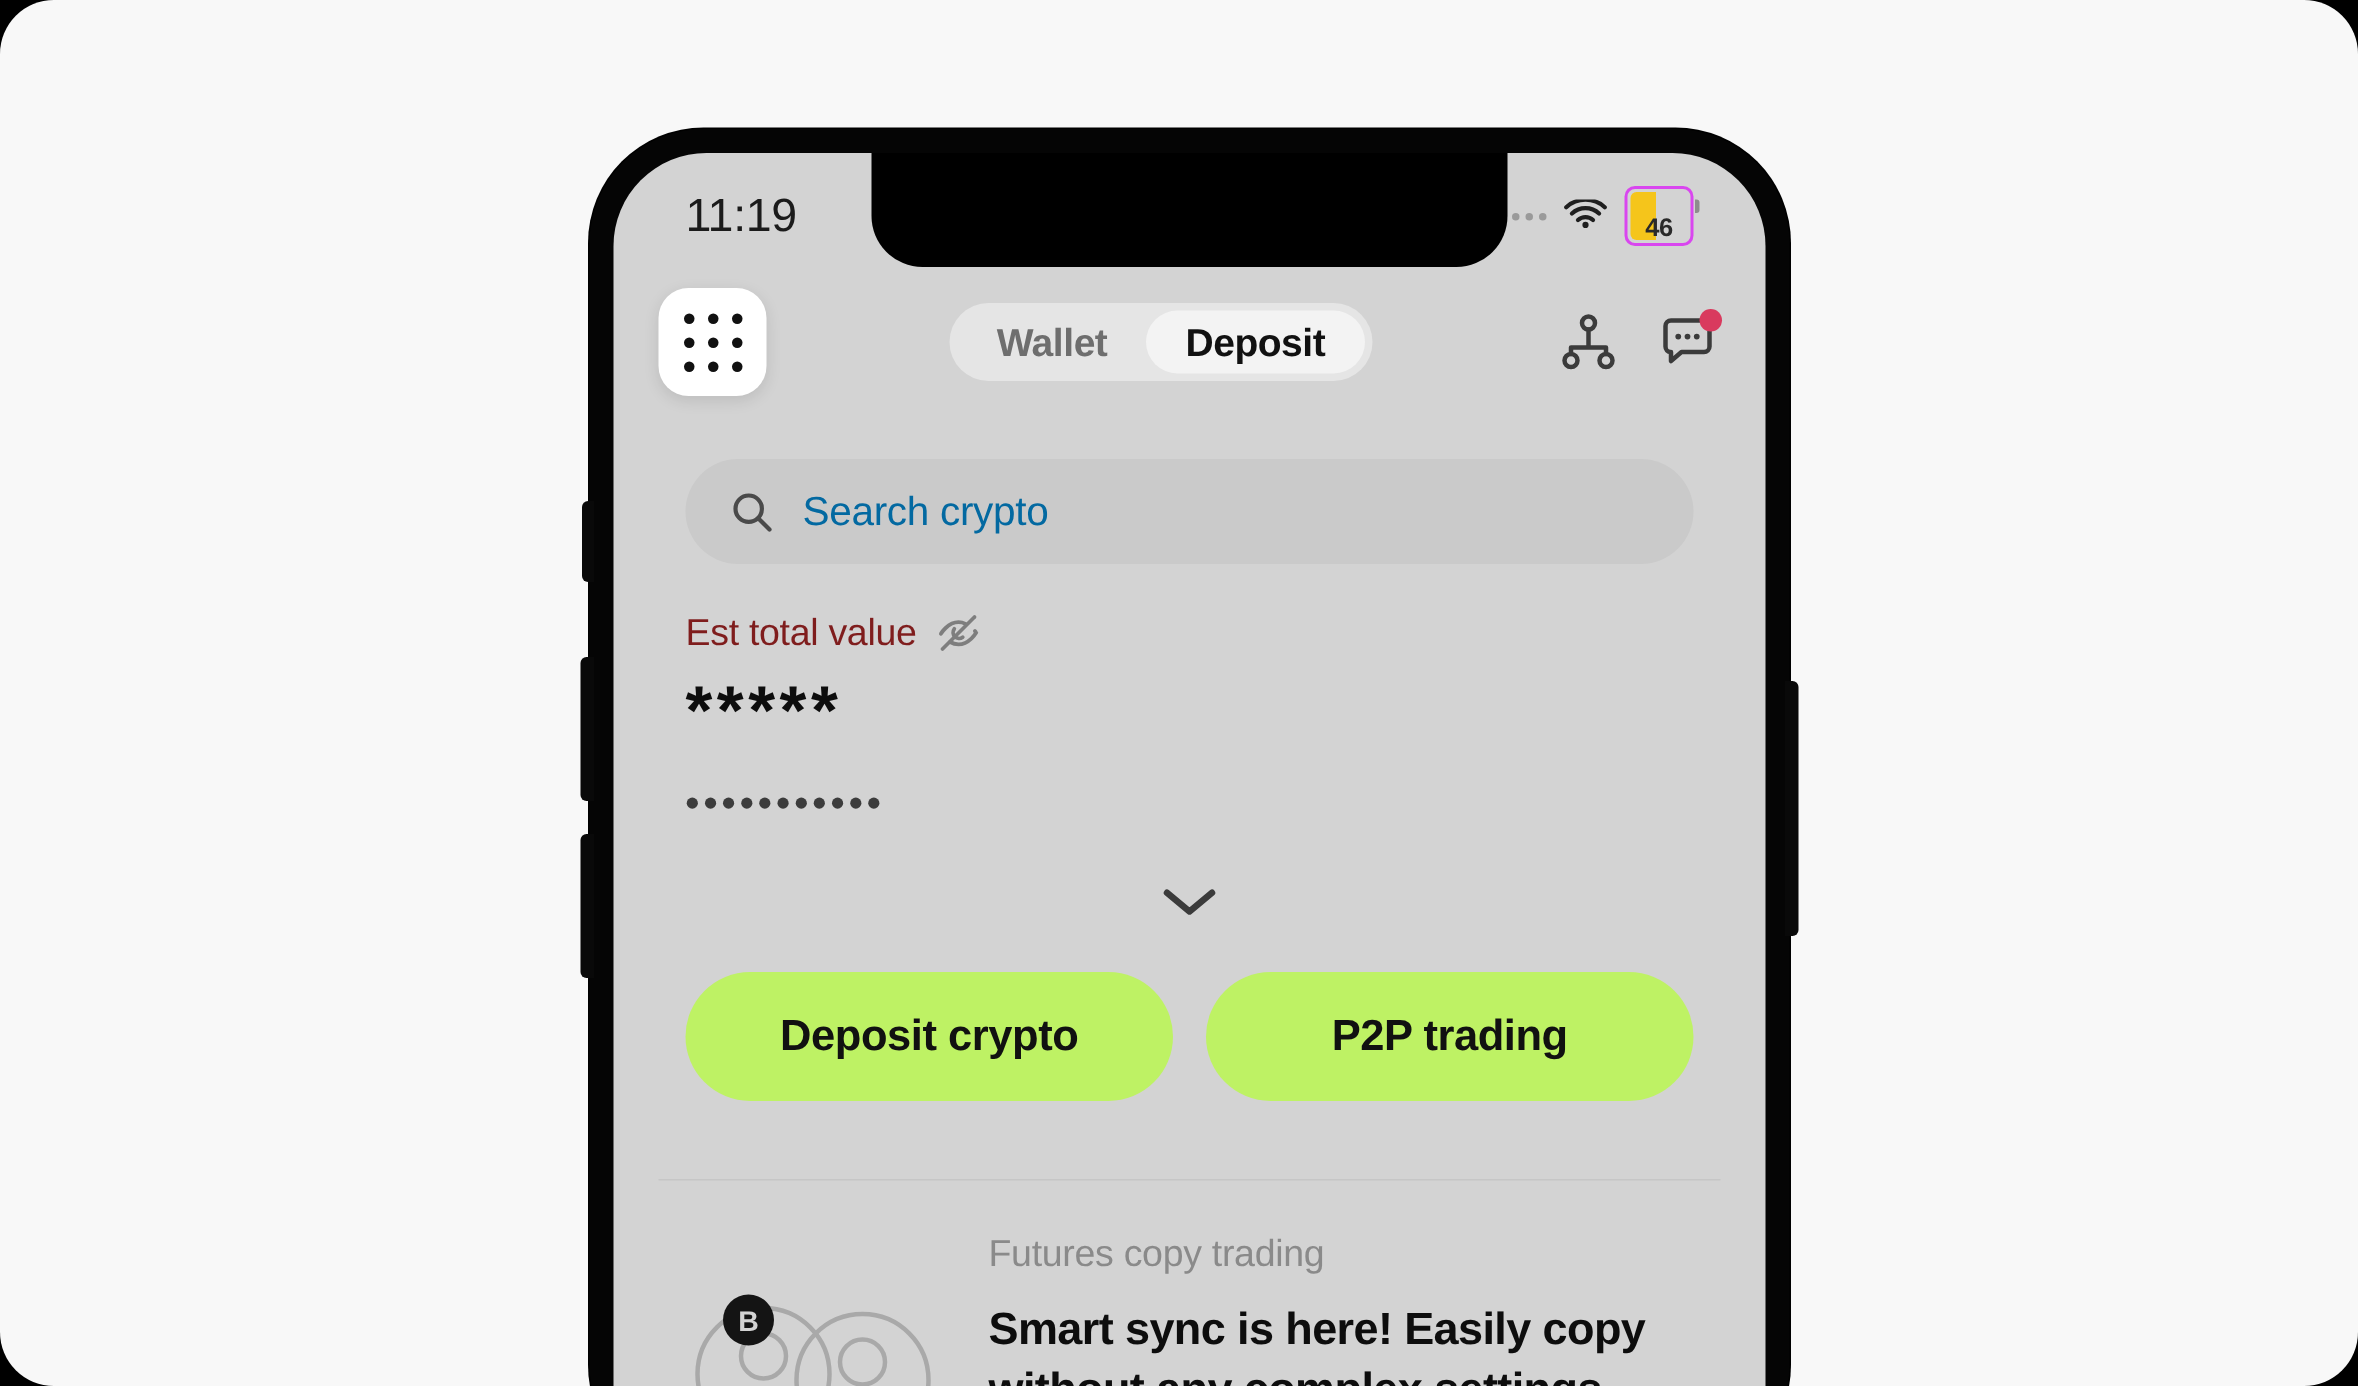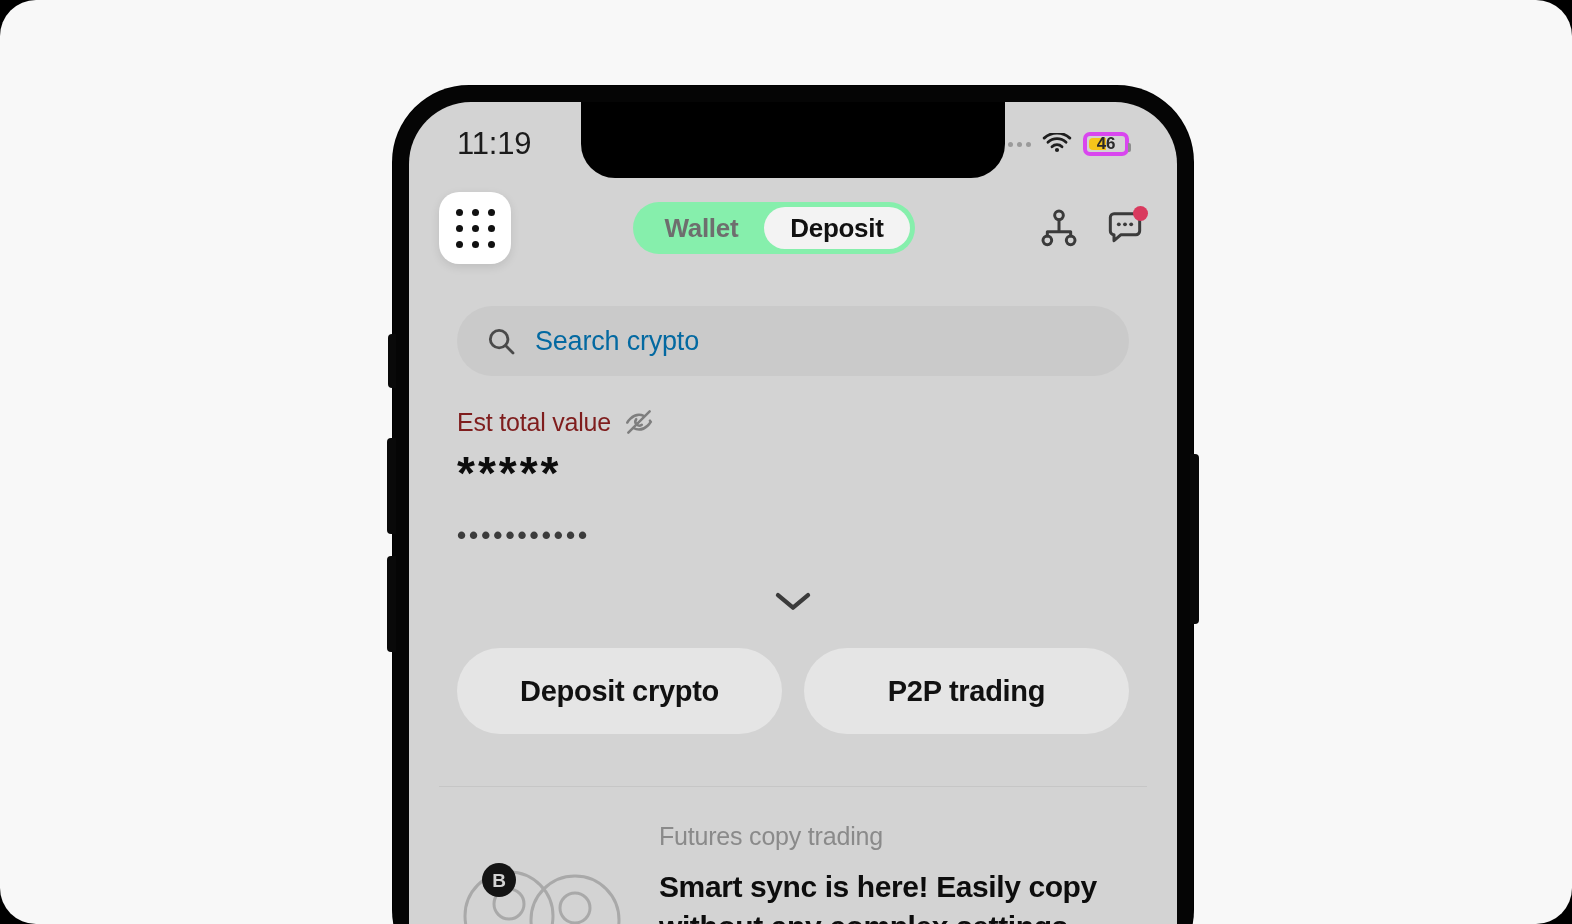--- a/index.html
+++ b/index.html
@@ -61,23 +61,23 @@
     font-size:31px; font-weight:400; color:#1b1b1b;
     letter-spacing:-0.2px; margin-top:8px;
   }
   .status-right{
     display:flex; align-items:center; gap:11px; margin-top:8px;
   }
   .signal-dots{ display:flex; gap:4px; align-items:center; }
   .signal-dots i{ width:5px; height:5px; border-radius:50%; background:#9a9a9a; display:block; }
   .wifi-icon{ width:30px; height:22px; }
   .battery{
-    position:relative; width:46px; height:24px;
-    border:4px solid #d946ef; border-radius:7px;
-    display:flex; align-items:center;
+    position:relative; width:46px; height:40px;
+    border:2px solid #d946ef; border-radius:7px;
+    display:flex; align-items:flex-end;
   }
   .battery::after{
     content:""; position:absolute; right:-6px; top:7px;
     width:3px; height:9px; background:#8d8d8d; border-radius:0 2px 2px 0;
   }
   .battery-fill{
     position:absolute; left:2px; top:2px; bottom:2px;
     width:18px; background:#f5c51b; border-radius:4px 0 0 4px;
   }
   .battery-text{
@@ -97,21 +97,21 @@
     box-shadow:0 3px 10px rgba(0,0,0,.10);
   }
   .dot-grid{
     display:grid; grid-template-columns:repeat(3,7px);
     gap:9px; justify-content:center;
   }
   .dot-grid i{ width:7px; height:7px; border-radius:50%; background:#111; display:block; }
 
   .segmented{
     margin:0 auto;
-    background:#86efac;
+    background:#e5e5e5;
     border-radius:26px;
     display:flex; align-items:center;
     padding:5px;
     height:52px;
   }
   .seg-item{
     padding:0 26px; height:42px; line-height:42px;
     font-size:26px; font-weight:700; color:#6e6e6e;
     border-radius:22px; letter-spacing:-0.3px; white-space:nowrap;
   }
@@ -149,21 +149,21 @@
     position:absolute; top:486px; left:0; right:0;
     display:flex; justify-content:center;
   }
 
   
   .actions{
     position:absolute; top:546px; left:48px; right:48px;
     display:flex; gap:22px;
   }
   .action-btn{
-    flex:1; height:86px; background:#e5e5e5; border-radius:43px;
+    flex:1; height:86px; background:#bef264; border-radius:43px;
     display:flex; align-items:center; justify-content:center;
     font-size:29px; font-weight:700; color:#111; letter-spacing:-0.3px;
   }
 
   
   .divider{
     position:absolute; top:684px; left:30px; right:30px;
     height:1px; background:#c6c6c6;
   }
 

